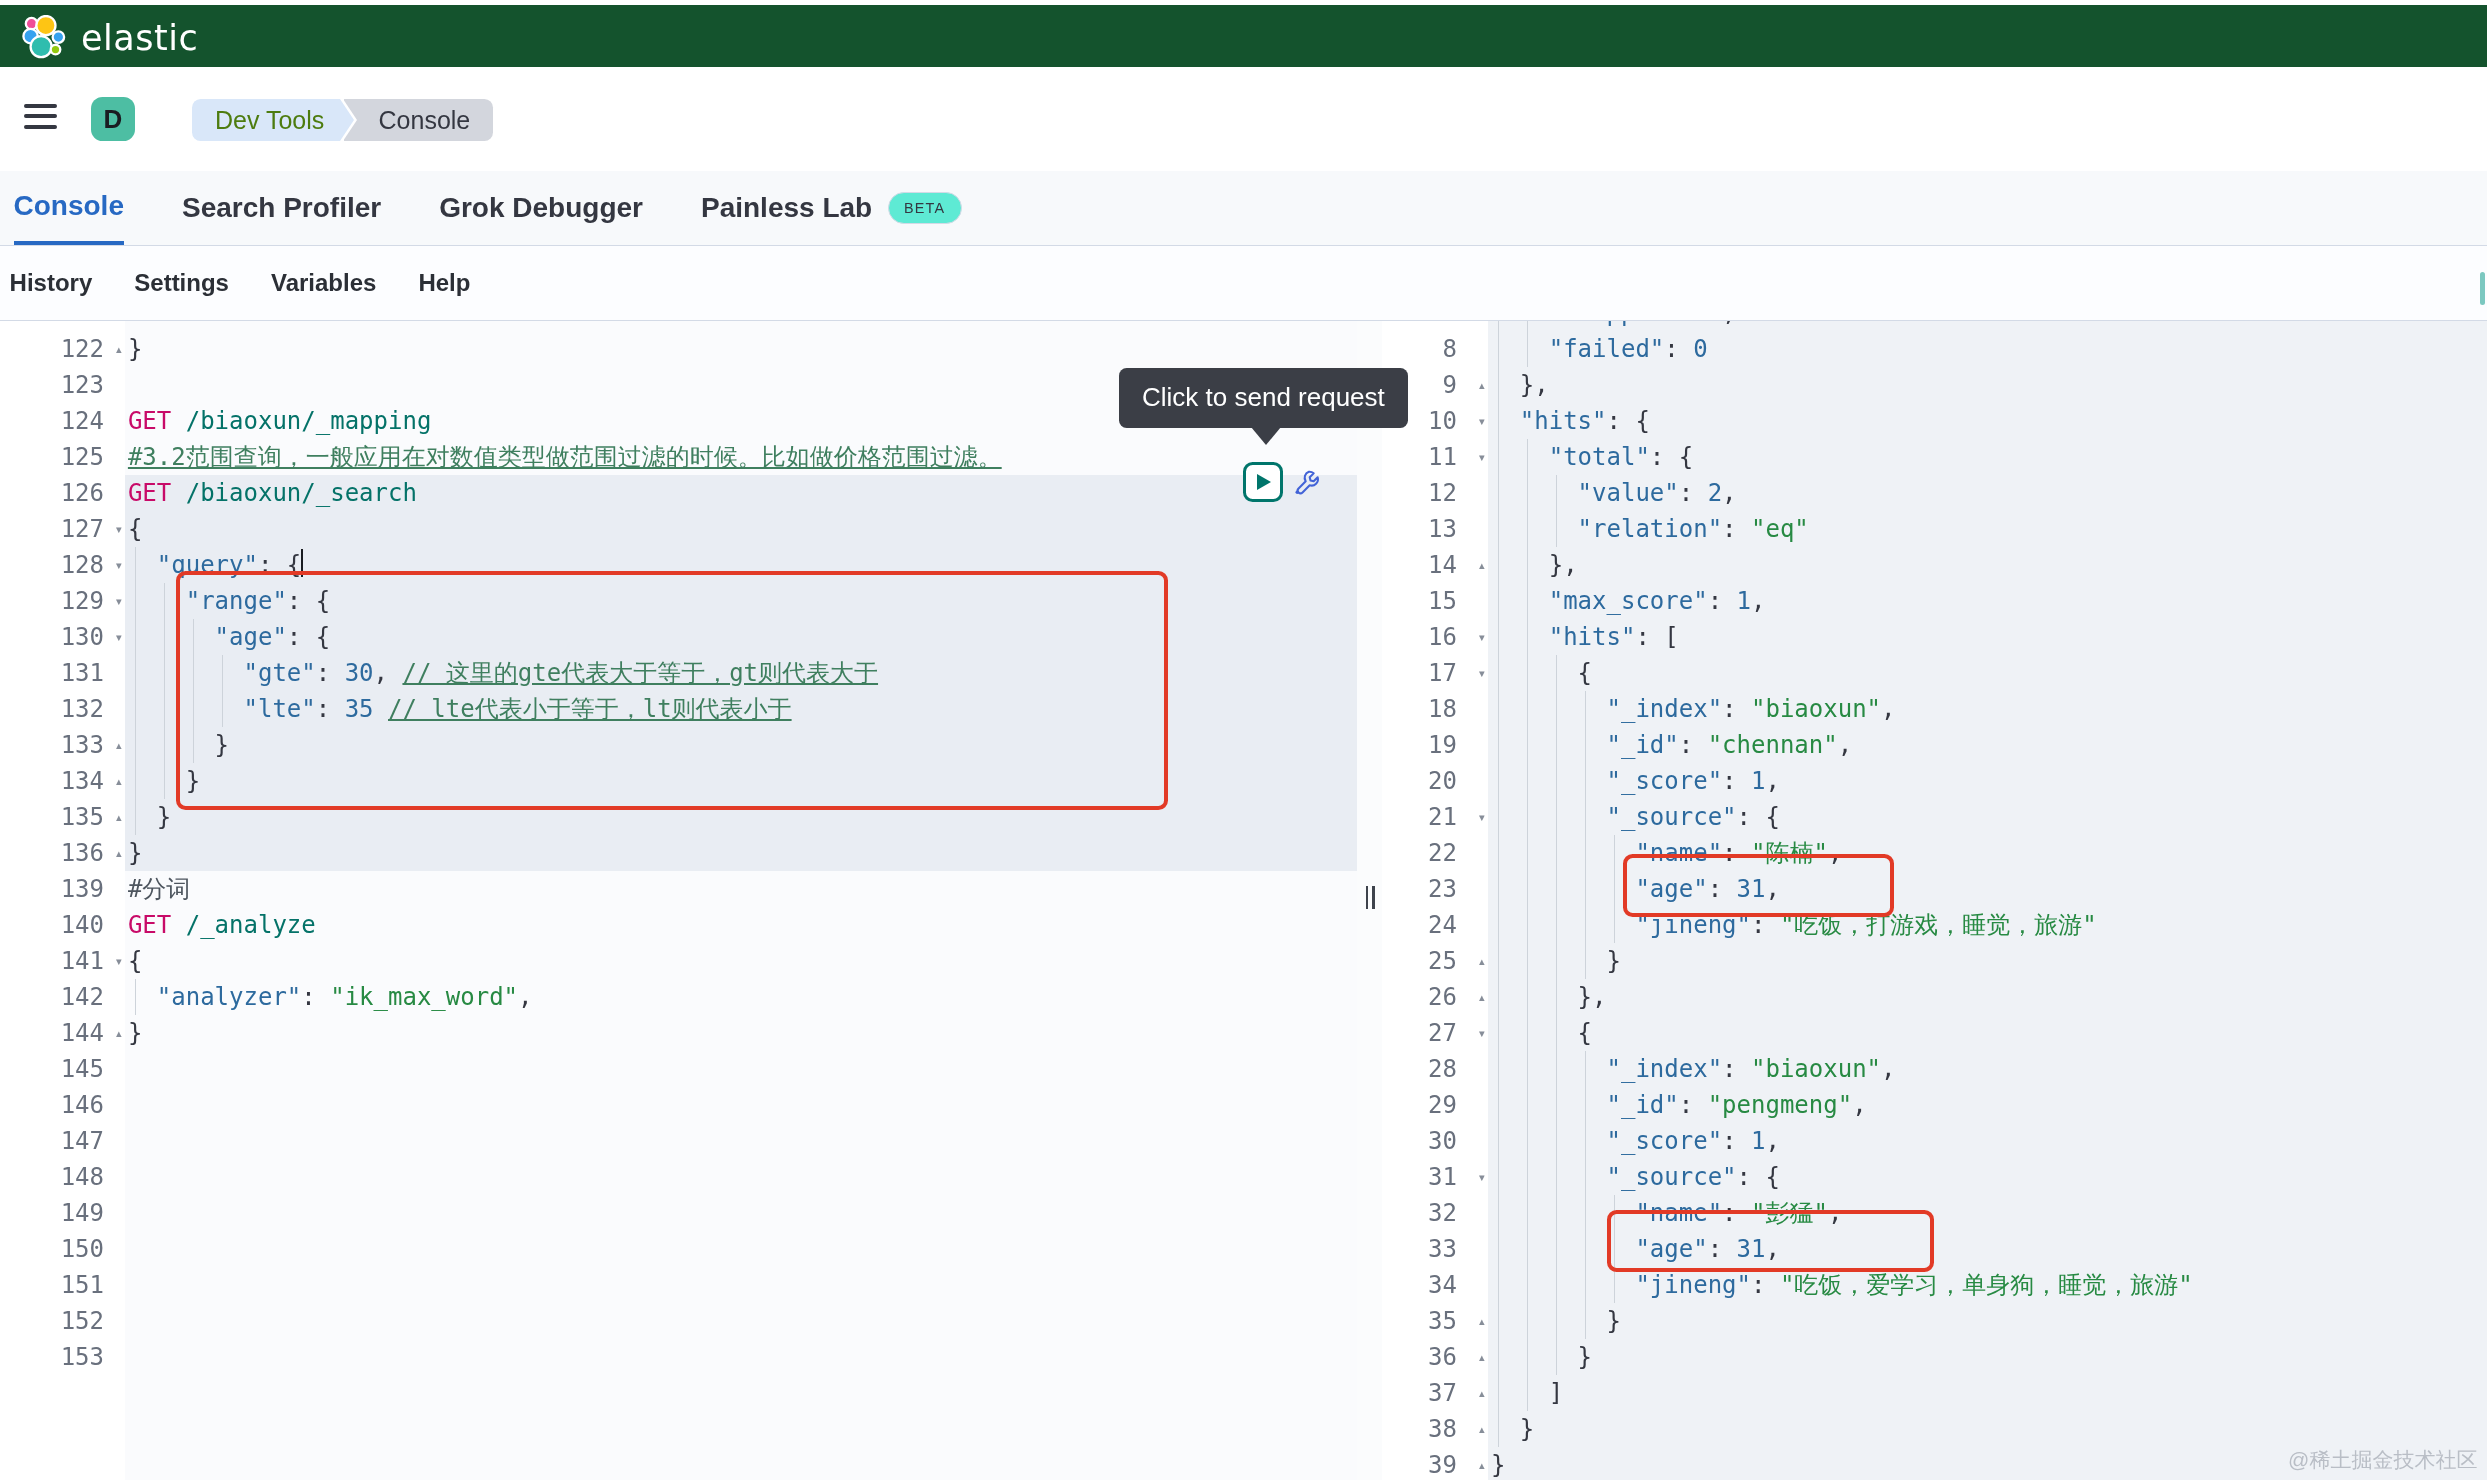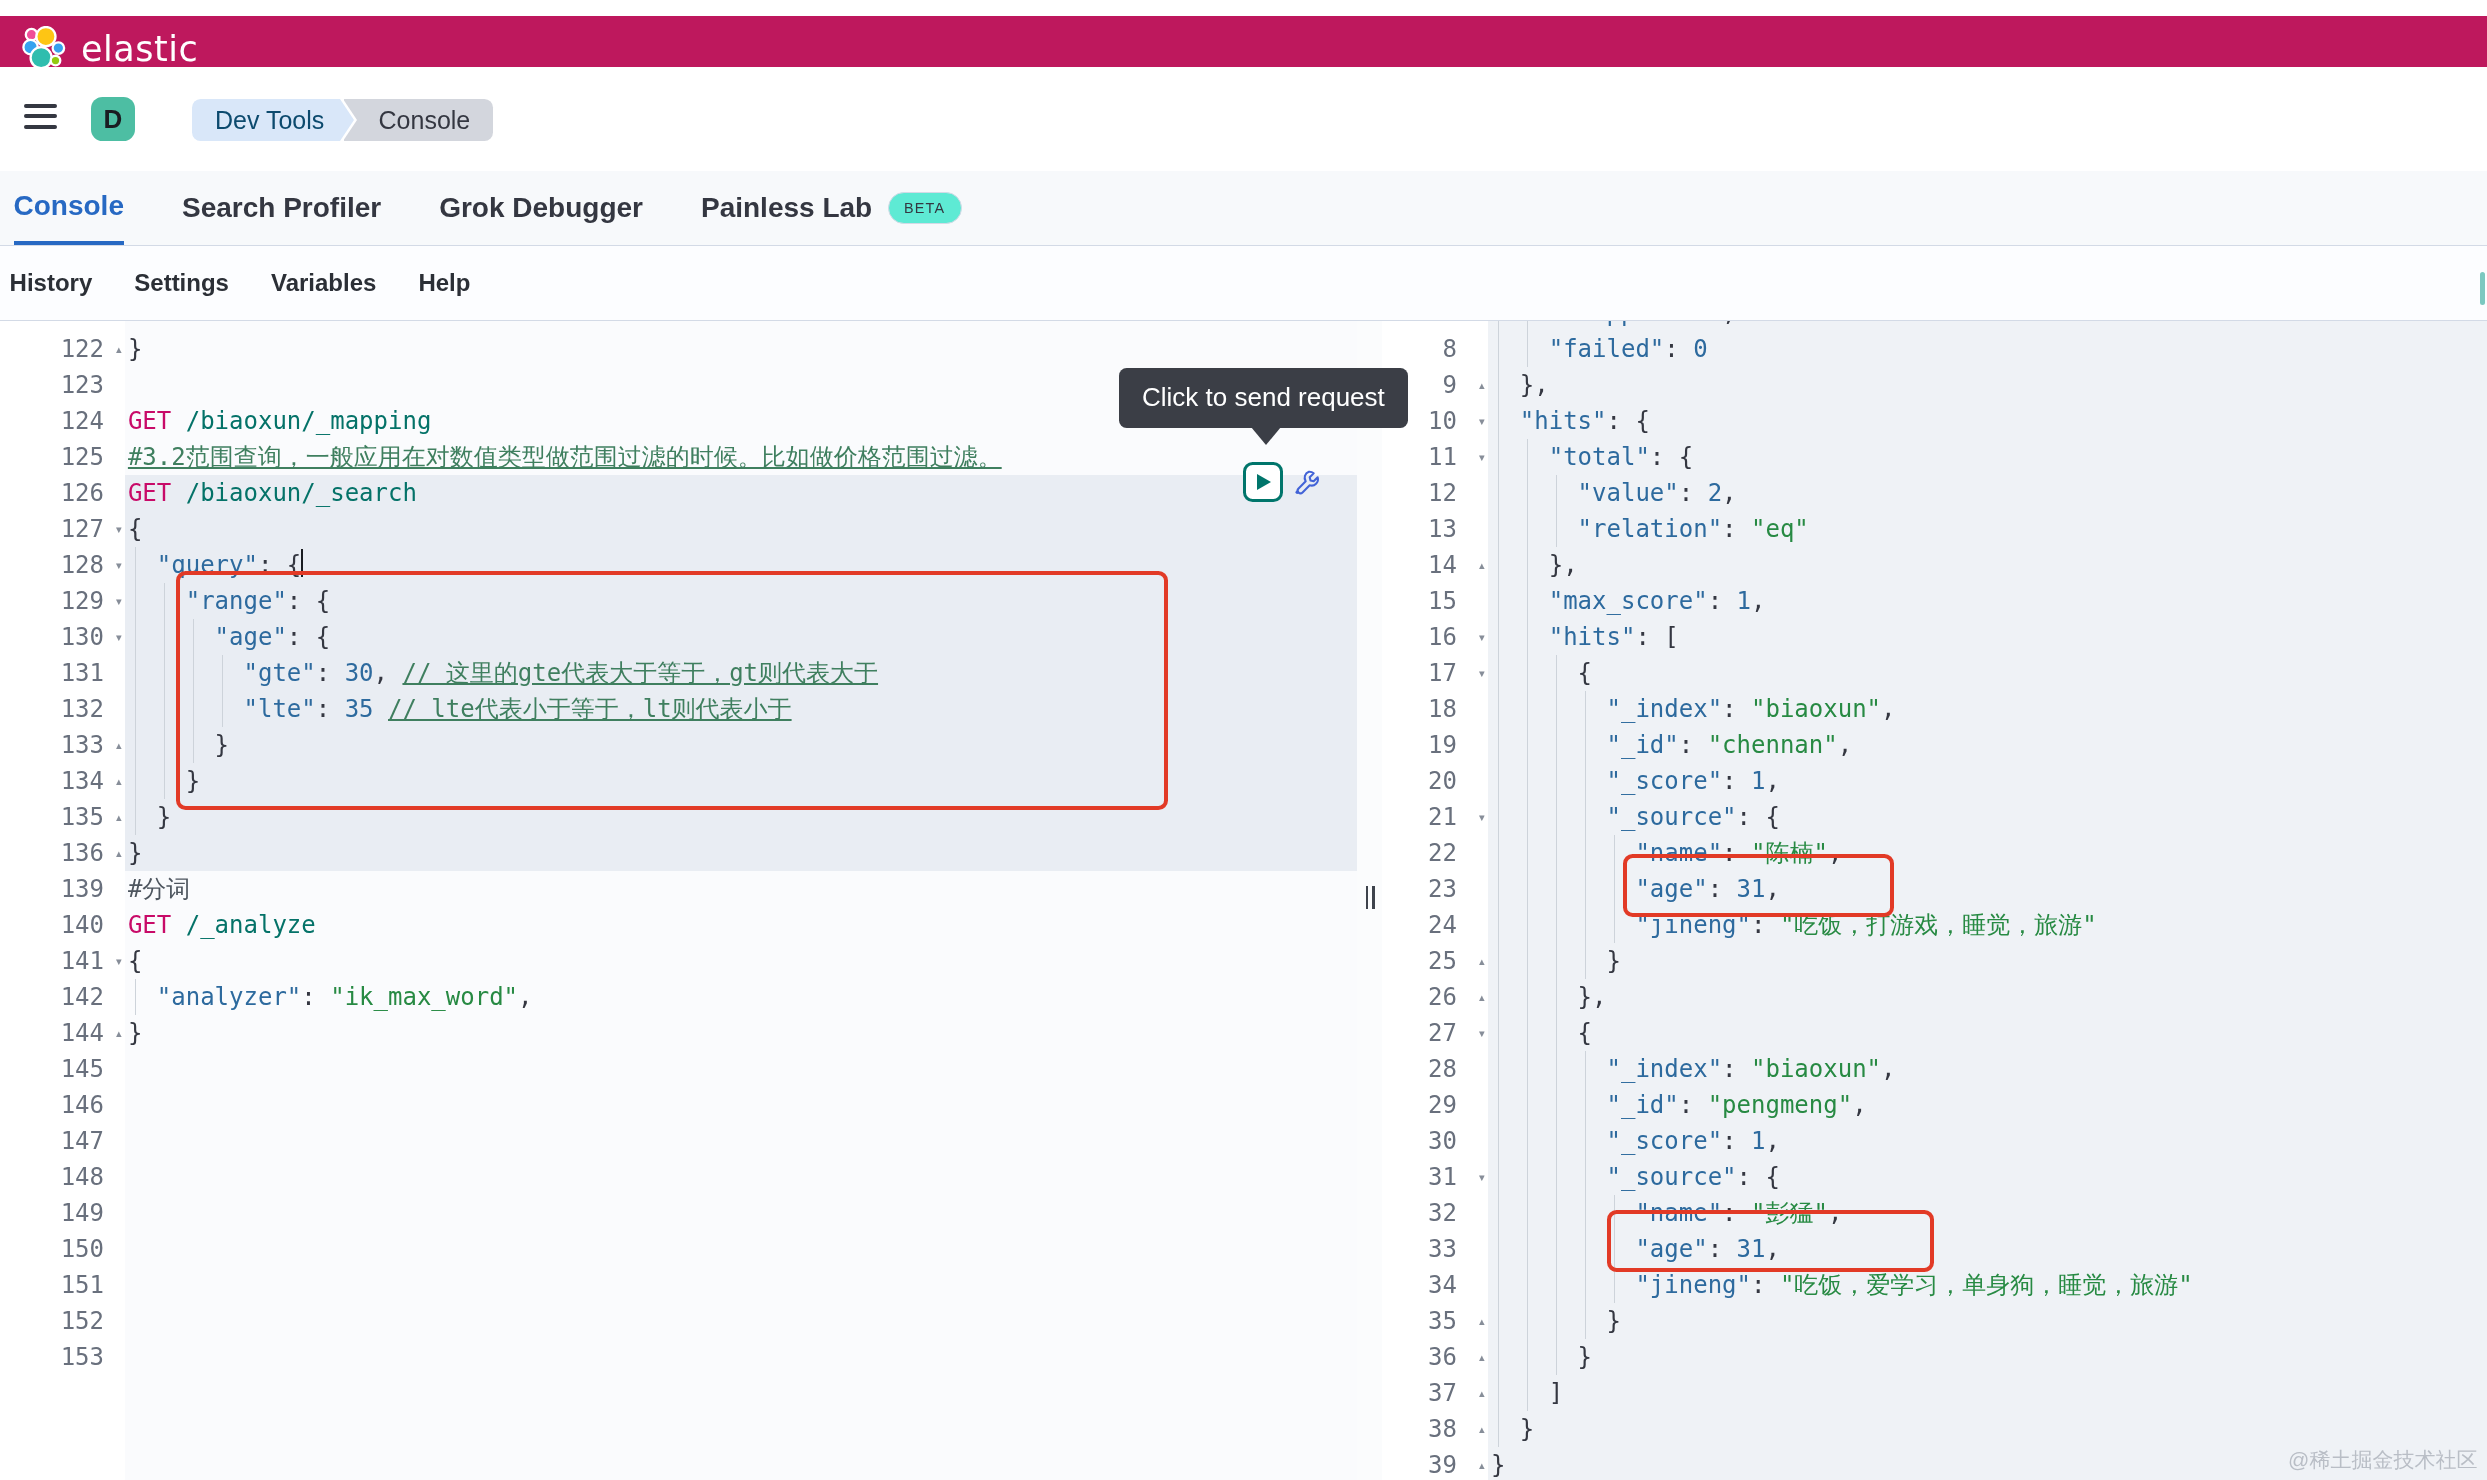--- a/index.html
+++ b/index.html
@@ -1,38 +1,38 @@
 <!DOCTYPE html>
 <html><head>
 <meta charset="utf-8">
 <style>
   html,body{margin:0;padding:0;background:#fff;}
   #screen{position:relative;width:2487px;height:1480px;overflow:hidden;background:#fff;
           font-family:"Liberation Sans",sans-serif;color:#343741;}
 
   
-  .hdr{position:absolute;left:0;top:16px;width:100%;height:67px;background:#be185d;display:flex;align-items:center;}
+  .hdr{position:absolute;left:0;top:5px;width:100%;height:67px;background:#14532d;display:flex;align-items:center;}
   .logo{position:absolute;left:21px;top:9.6px;width:46px;height:48px;}
   .brand{position:absolute;left:81px;top:12.5px;color:#fff;font-size:35px;letter-spacing:0.5px;font-family:"DejaVu Sans",sans-serif;}
   .searchbox{position:absolute;left:790px;top:7.7px;width:1146px;height:50px;background:#212329;
              border:1px solid #54575e;border-radius:7.7px;display:flex;align-items:center;}
   .searchbox .mag{margin-left:19px;flex:none;}
   .searchbox input{flex:1;background:transparent;border:none;outline:none;color:#c7ccd2;
                    font-size:24px;margin-left:13.5px;font-family:"Liberation Sans",sans-serif;}
   .searchbox input::placeholder{color:#a2a8b0;}
   .shortcut{margin-right:21px;color:#8f959d;font-size:21px;flex:none;}
 
   
   .crumbbar{position:absolute;left:0;top:67px;width:100%;height:104px;background:#fff;}
   .burger{position:absolute;left:24px;top:37px;width:33px;height:26px;cursor:pointer;}
   .burger i{display:block;height:3.8px;background:#343741;border-radius:1.9px;margin-bottom:6.7px;}
   .space-avatar{position:absolute;left:91px;top:30px;width:44px;height:44px;background:#4dbea3;border-radius:11.5px;
                 display:flex;align-items:center;justify-content:center;font-size:26px;font-weight:bold;color:#1a1c21;}
   .crumbs{position:absolute;left:192px;top:32px;height:42px;display:flex;align-items:stretch;}
-  .crumb1{position:relative;background:#d9e7f9;color:#0c4a6e;font-size:25px;display:flex;align-items:center;
+  .crumb1{position:relative;background:#d9e7f9;color:#4d7c0f;font-size:25px;display:flex;align-items:center;
           padding:0 15.4px 0 23px;border-radius:8.6px 0 0 8.6px;}
   .crumb1 .tip{position:absolute;right:-14.4px;top:0;width:0;height:0;border-top:21px solid transparent;
                border-bottom:21px solid transparent;border-left:14.4px solid #d9e7f9;z-index:2;}
   .crumb2{position:relative;background:#d3d6dd;color:#343741;font-size:25px;display:flex;align-items:center;
           padding:0 23px 0 35px;border-radius:0 8.6px 8.6px 0;margin-left:3.8px;}
   .crumb2 .notch{position:absolute;left:-1px;top:0;width:0;height:0;border-top:21px solid transparent;
                border-bottom:21px solid transparent;border-left:14.4px solid #fff;}
 
   
   .tabsbar{position:absolute;left:0;top:171px;width:100%;height:75px;background:#f7f9fb;

